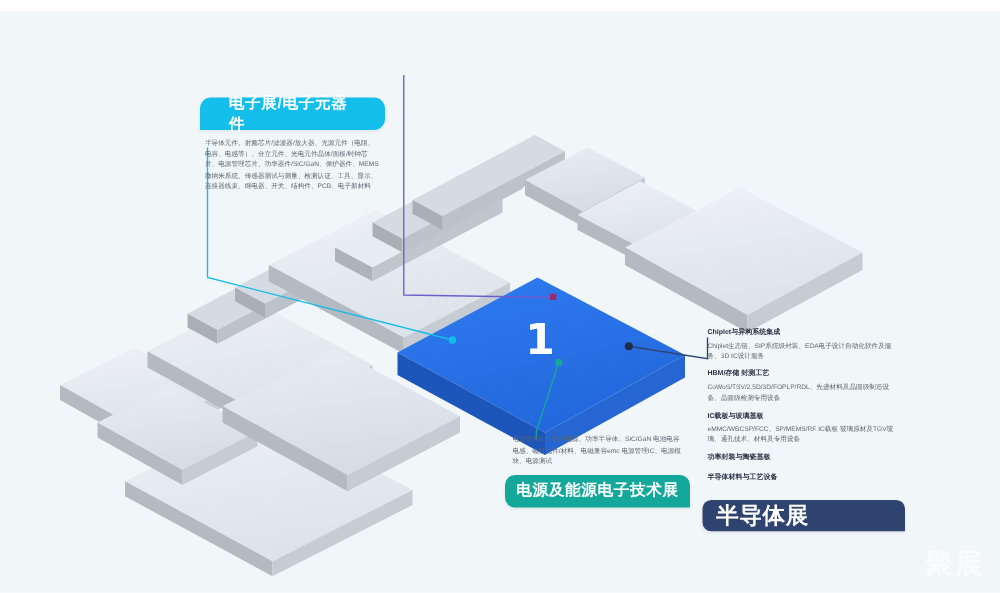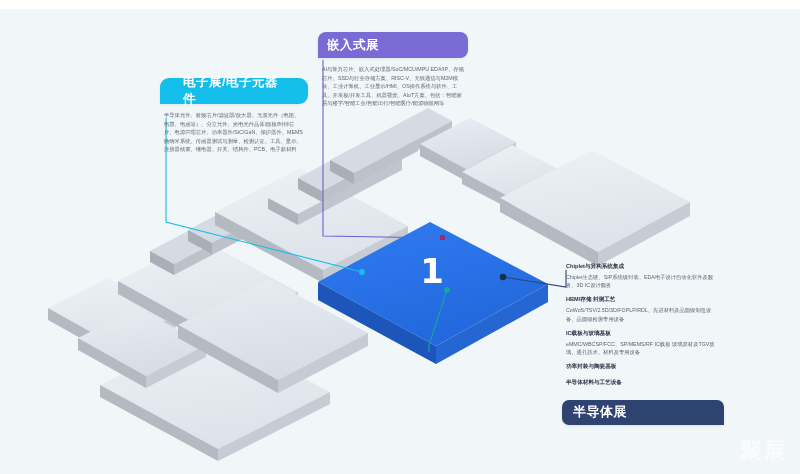--- a/index.html
+++ b/index.html
@@ -55,21 +55,21 @@
   }
 
   
   #panel-semi{left:562px;top:262px;width:162px;}
   #panel-semi .body{font-size:5.3px;padding:0 4px 7px 4px;}
   #panel-semi .grp{margin-bottom:6px;}
   #panel-semi .grp .t{color:#2b3446;font-weight:bold;font-size:5.6px;margin-bottom:1.5px;}
   #panel-semi .grp .d{color:#5d6570;font-size:5.3px;line-height:1.6;}
   #panel-semi .hdr{
     background:#2f4370;border-radius:7px 7px 0 7px;
-    font-size:13px;height:25px;padding:0 11px;
+    font-size:18px;height:25px;padding:0 11px;
     box-shadow:0 1px 3px rgba(0,0,0,.08);
   }
 
   
   #watermark{
     position:absolute;right:12px;bottom:8px;z-index:55;
     font-size:22px;font-weight:bold;color:#ffffff;opacity:.62;
     letter-spacing:2px;
   }
 </style>
@@ -194,25 +194,25 @@
 
     <path d="M566,270 L566,287 L503,277" stroke="#2f4370" stroke-width="1.1" fill="none"></path>
     <circle cx="503" cy="277" r="3.2" fill="#1e2c48"></circle>
   </svg>
 
   <div class="panel" id="panel-electronics">
     <div class="hdr">电子展/电子元器件</div>
     <div class="body">半导体元件、射频芯片/滤波器/放大器、无源元件（电阻、电容、电感等）、分立元件、光电元件晶体/面板/时钟芯片、电源管理芯片、功率器件/SiC/GaN、保护器件、MEMS微纳米系统、传感器测试与测量、检测认证、工具、显示、连接器线束、继电器、开关、结构件、PCB、电子新材料</div>
   </div>
 
-  <div class="panel" id="panel-embedded">
-    <div class="hdr">嵌入式展</div>
-    <div class="body">AI与算力芯片、嵌入式处理器/SoC/MCU/MPU EDA/IP、存储芯片、SSD与行业存储方案、RISC-V、无线通信与M2M模块、工业计算机、工业显示/HMI、OS操作系统与软件、工具、开发板/开发工具、机器视觉、AIoT方案、包括：智能家居与楼宇/智能工业/智能出行/智能医疗/能源物联网等</div>
+
+  <div class="panel" id="panel-power">
+    <div class="body">电源管理IC、数字电源、功率半导体、SiC/GaN 电池电容电感、磁性元件/材料、电磁兼容emc 电源管理IC、电源模块、电源测试</div>
+    <div class="hdr">电源及能源电子技术展</div>
   </div>
-
 
   <div class="panel" id="panel-semi">
     <div class="body">
       <div class="grp">
         <div class="t">Chiplet与异构系统集成</div>
         <div class="d">Chiplet生态链、SIP系统级封装、EDA电子设计自动化软件及服务、3D IC设计服务</div>
       </div>
       <div class="grp">
         <div class="t">HBM/存储 封测工艺</div>
         <div class="d">CoWoS/TSV/2.5D/3D/FOPLP/RDL、先进材料及晶圆级制造设备、晶圆级检测专用设备</div>

